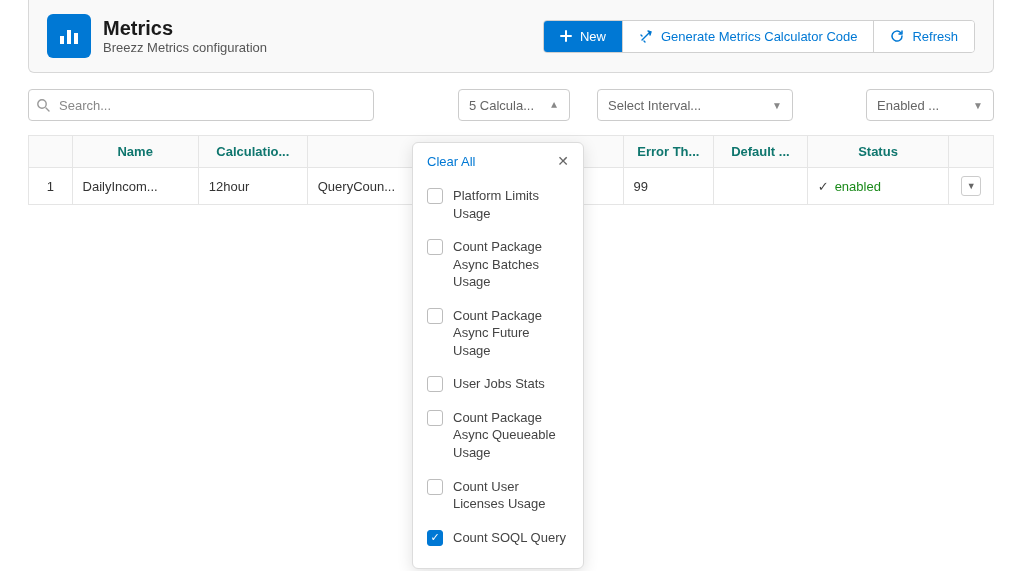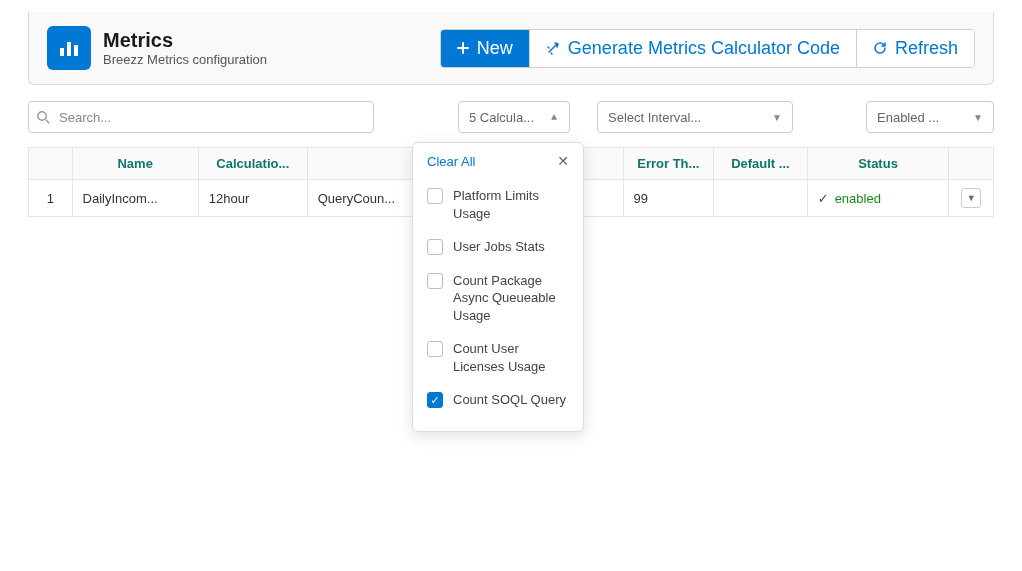--- a/index.html
+++ b/index.html
@@ -1,24 +1,24 @@
 <!DOCTYPE html>
 <html><head>
 <meta charset="utf-8">
 <style>
 * { box-sizing: border-box; margin: 0; padding: 0; }
 body { font-family: "Segoe UI", Arial, sans-serif; font-size: 13px; color: #333; background: #fff; }
-.page { padding: 12px 28px 20px; }
+.page { padding: 0 28px 20px; }
 .header-card { border: 1px solid #d8d8d8; border-top: none; border-radius: 0 0 6px 6px; background: #f9f9f9; padding: 14px 18px; display: flex; align-items: center; }
 .brand { display: flex; align-items: center; gap: 12px; }
 .brand-icon { width: 44px; height: 44px; background: #0078d4; border-radius: 6px; display: flex; align-items: center; justify-content: center; }
 .brand-text h1 { font-size: 20px; font-weight: 700; color: #1b1b1b; }
 .brand-text p { font-size: 13px; color: #555; }
 .header-actions { margin-left: auto; display: flex; gap: 0; border: 1px solid #d0d0d0; border-radius: 4px; overflow: hidden; }
-.btn { padding: 8px 16px; font-size: 18px; background: #fff; border: none; border-left: 1px solid #d0d0d0; cursor: pointer; display: flex; align-items: center; gap: 8px; white-space: nowrap; }
+.btn { padding: 8px 16px; font-size: 13px; background: #fff; border: none; border-left: 1px solid #d0d0d0; cursor: pointer; display: flex; align-items: center; gap: 8px; white-space: nowrap; }
 .btn:first-child { border-left: none; }
 .btn-primary { background: #0078d4; color: #fff; font-weight: 500; }
 .btn-link { color: #0078d4; }
 .filter-row { display: flex; gap: 27px; margin: 16px 0 14px; align-items: center; }
 .search-box { position: relative; width: 346px; }
 .search-box input { width: 100%; height: 32px; border: 1px solid #ccc; border-radius: 4px; padding: 0 10px 0 30px; font-size: 13px; color: #333; }
 .search-box input::placeholder { color: #888; }
 .search-icon-pos { position: absolute; left: 8px; top: 50%; transform: translateY(-50%); color: #888; }
 .gap { flex: 0 0 30px; }
 .combo { height: 32px; border: 1px solid #ccc; border-radius: 4px; background: #fff; padding: 0 10px; display: flex; align-items: center; justify-content: space-between; cursor: pointer; font-size: 13px; color: #666; gap: 10px; }
@@ -165,20 +165,28 @@
     <span class="clear-all">Clear All</span>
     <span class="dd-close">✕</span>
   </div>
   <div id="dd-items">
       <div class="dd-item">
         <span class="chk"></span>
         <span class="dd-label">Platform Limits Usage</span>
       </div>
       <div class="dd-item">
         <span class="chk"></span>
+        <span class="dd-label">Count Package Async Batches Usage</span>
+      </div>
+      <div class="dd-item">
+        <span class="chk"></span>
+        <span class="dd-label">Count Package Async Future Usage</span>
+      </div>
+      <div class="dd-item">
+        <span class="chk"></span>
         <span class="dd-label">User Jobs Stats</span>
       </div>
       <div class="dd-item">
         <span class="chk"></span>
         <span class="dd-label">Count Package Async Queueable Usage</span>
       </div>
       <div class="dd-item">
         <span class="chk"></span>
         <span class="dd-label">Count User Licenses Usage</span>
       </div>

